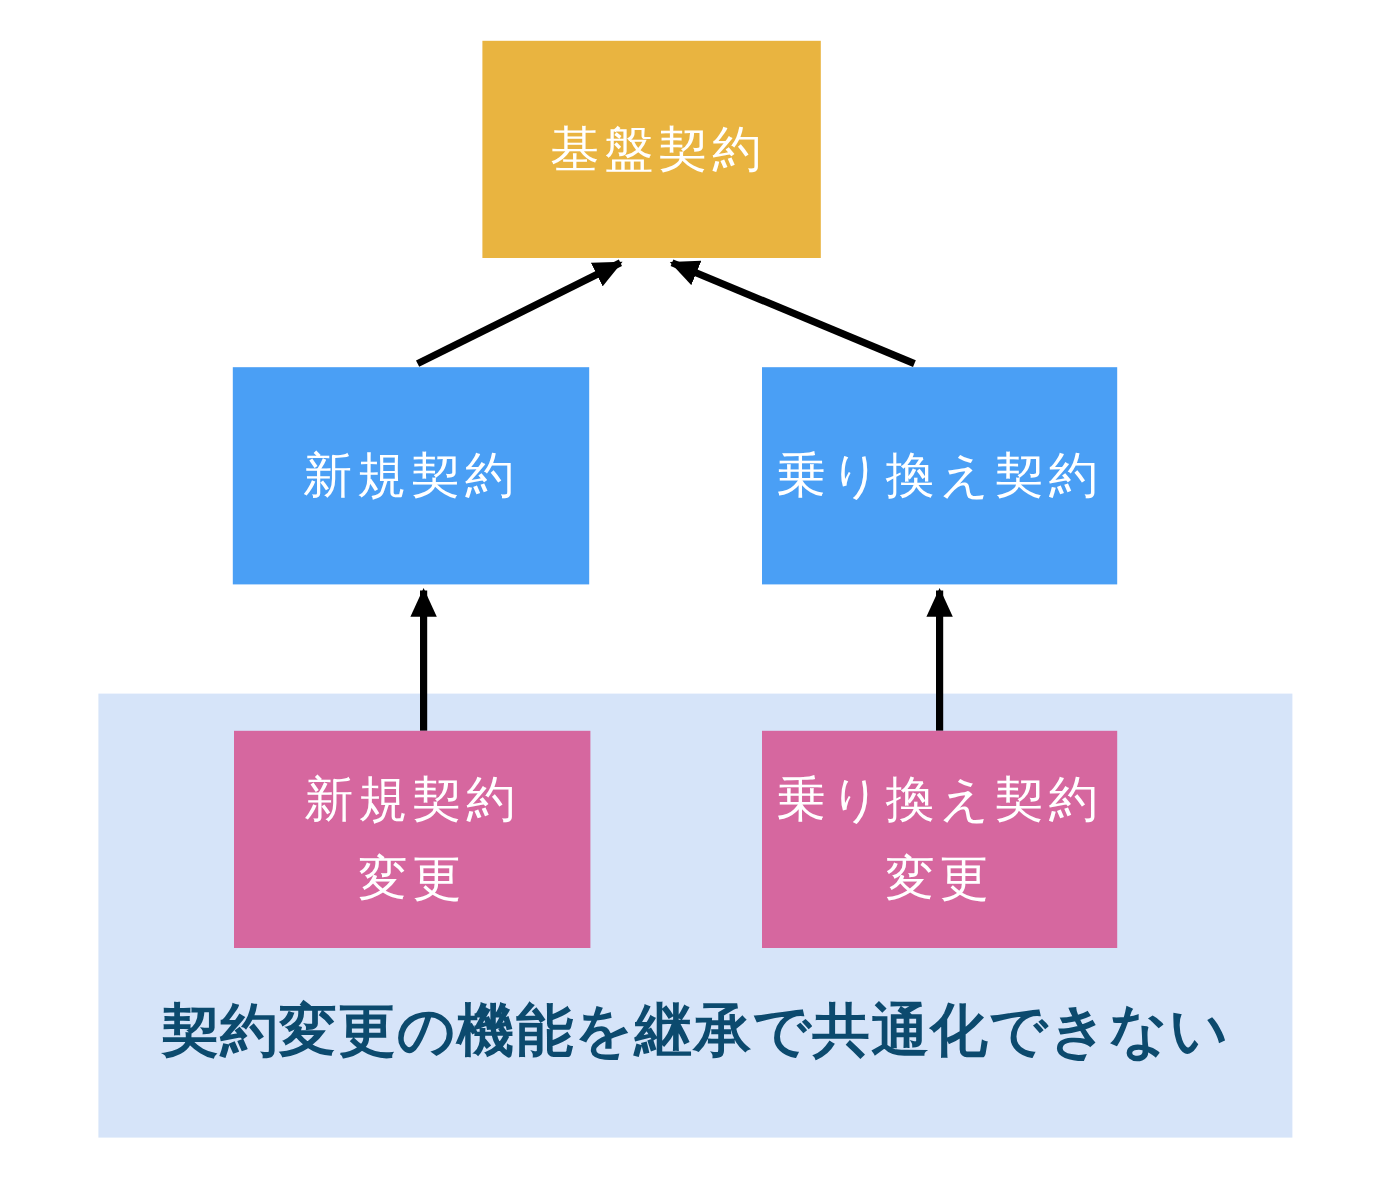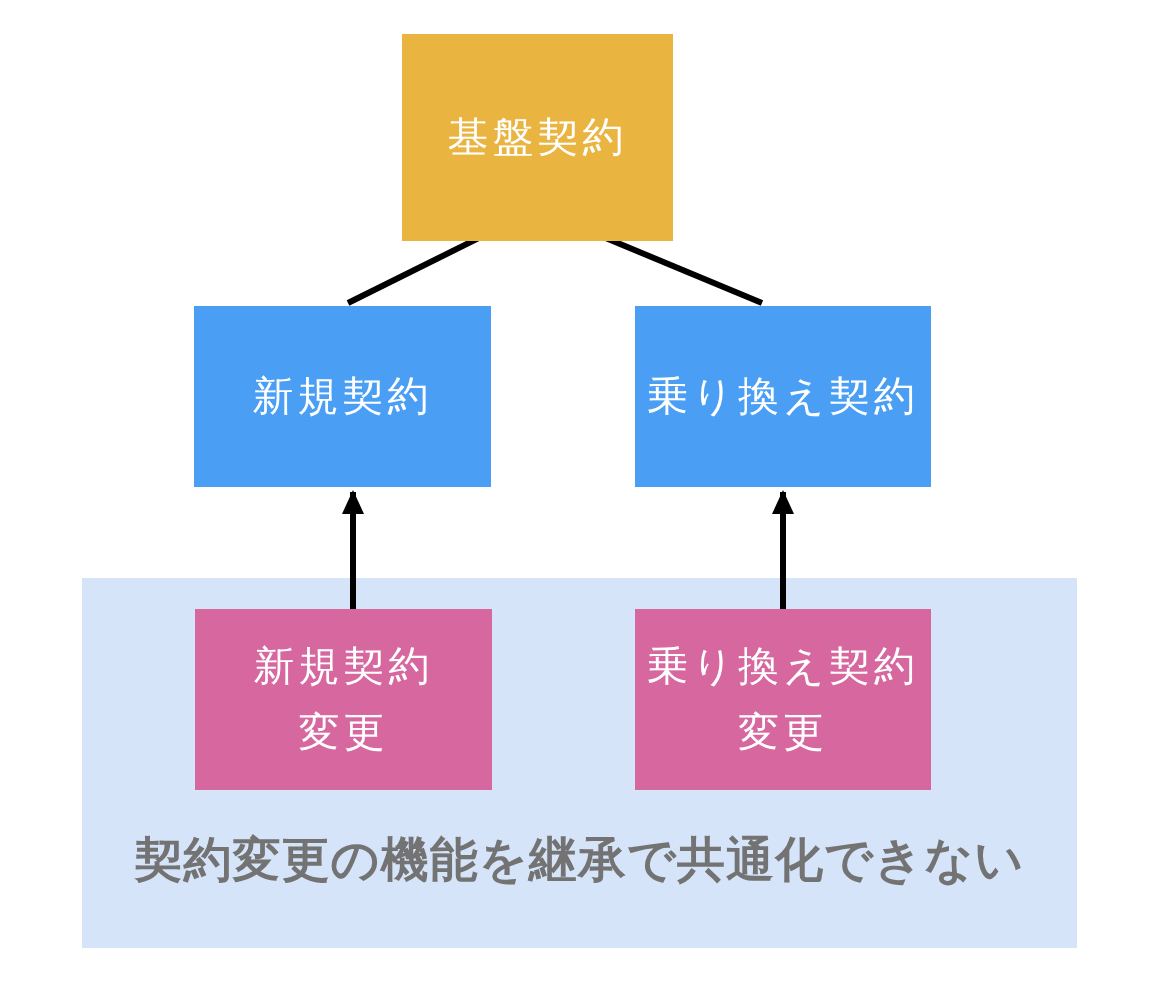--- a/index.html
+++ b/index.html
@@ -24,21 +24,21 @@
     align-items: center;
     justify-content: center;
     text-align: center;
     color: #ffffff;
     font-size: 41px;
     letter-spacing: 4px;
     line-height: 1.6;
     white-space: pre-line;
     font-weight: 400;
   }
-  .node-base   { left: 402px; top:  34px; width: 271px; height: 207px; }
+  .node-base   { left: 402px; top:  34px; width: 271px; height: 181px; padding-left: 11px; }
   .node-new    { left: 194px; top: 306px; width: 297px; height: 181px; }
   .node-switch { left: 635px; top: 306px; width: 296px; height: 181px; }
   .node-new-change    { left: 195px; top: 609px; width: 297px; height: 181px; }
   .node-switch-change { left: 635px; top: 609px; width: 296px; height: 181px; }
   .highlight-panel {
     position: absolute;
     left: 82px; top: 578px;
     width: 995px; height: 370px;
   }
   .panel-caption {
@@ -56,21 +56,21 @@
     inset: 0;
     pointer-events: none;
   }
 </style>
 </head>
 <body>
 
 <div class="stage">
 
   <div class="highlight-panel" style="background: rgb(214, 228, 249);">
-    <div class="panel-caption" style="color: #737373;">契約変更の機能を継承で共通化できない</div>
+    <div class="panel-caption" style="color: #0c4a6e;">契約変更の機能を継承で共通化できない</div>
   </div>
 
   <svg class="arrows" width="1158" height="998" viewBox="0 0 1158 998">
     <defs>
       <marker id="ah" markerUnits="userSpaceOnUse" markerWidth="26" markerHeight="22" refX="22" refY="11" orient="auto">
         <path d="M0,0 L24,11 L0,22 Z" fill="#000000"></path>
       </marker>
     </defs>
     <line x1="348" y1="303" x2="517" y2="219" stroke="#000000" stroke-width="6" marker-end="url(#ah)"></line>
     <line x1="762" y1="303" x2="560" y2="219" stroke="#000000" stroke-width="6" marker-end="url(#ah)"></line>

